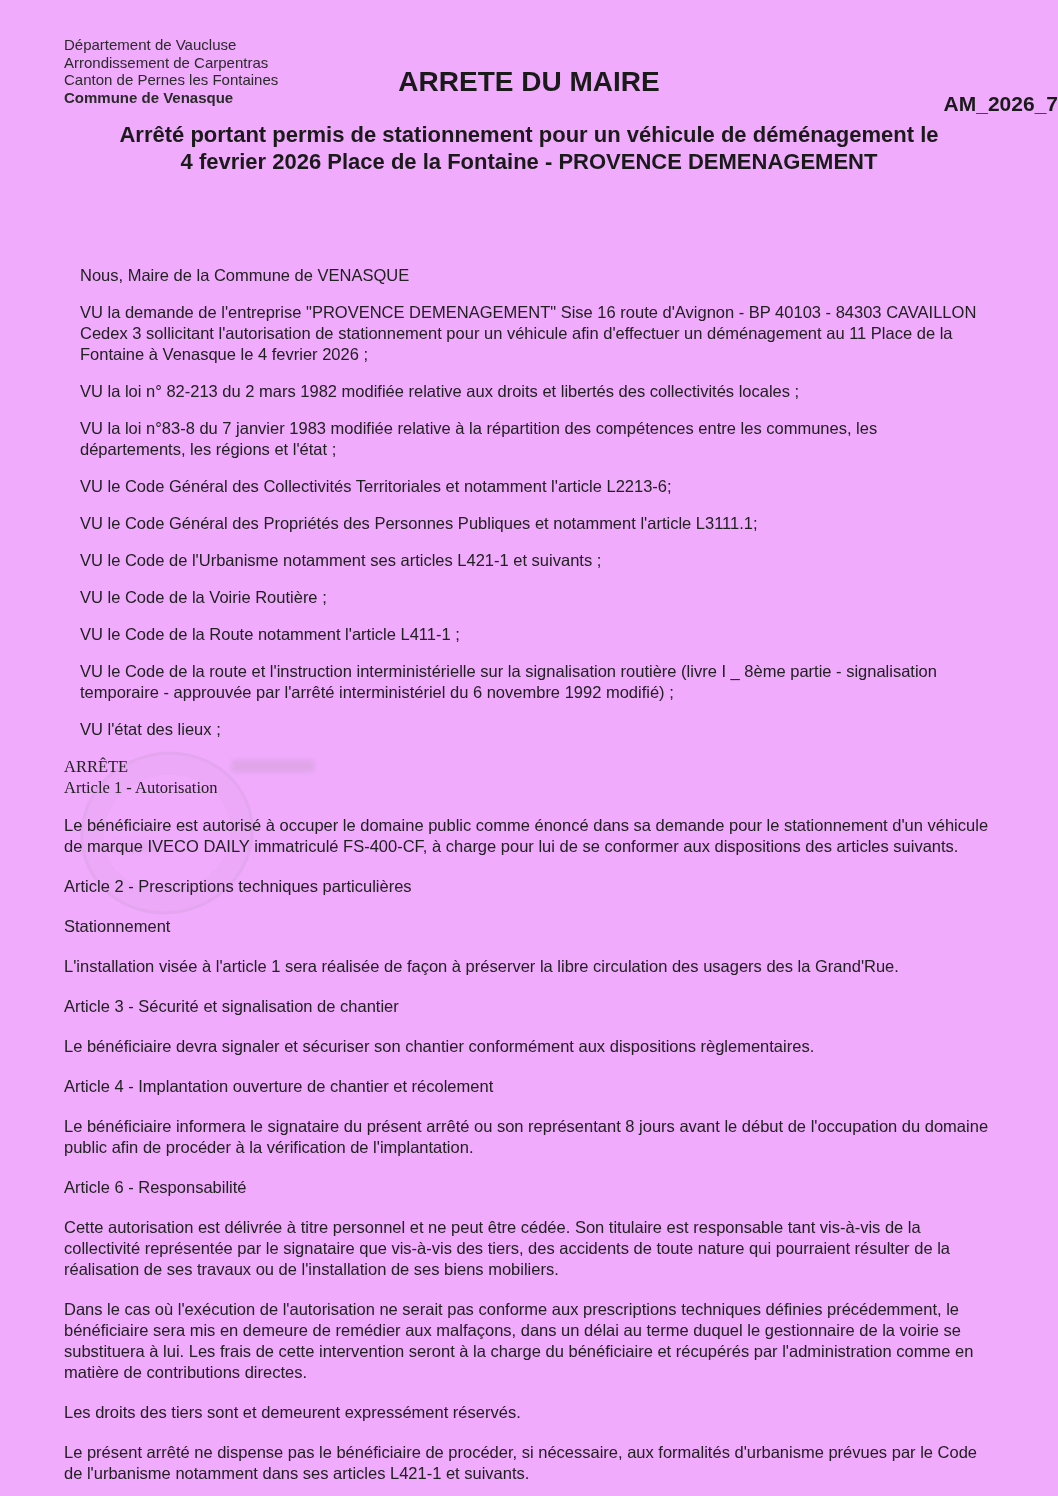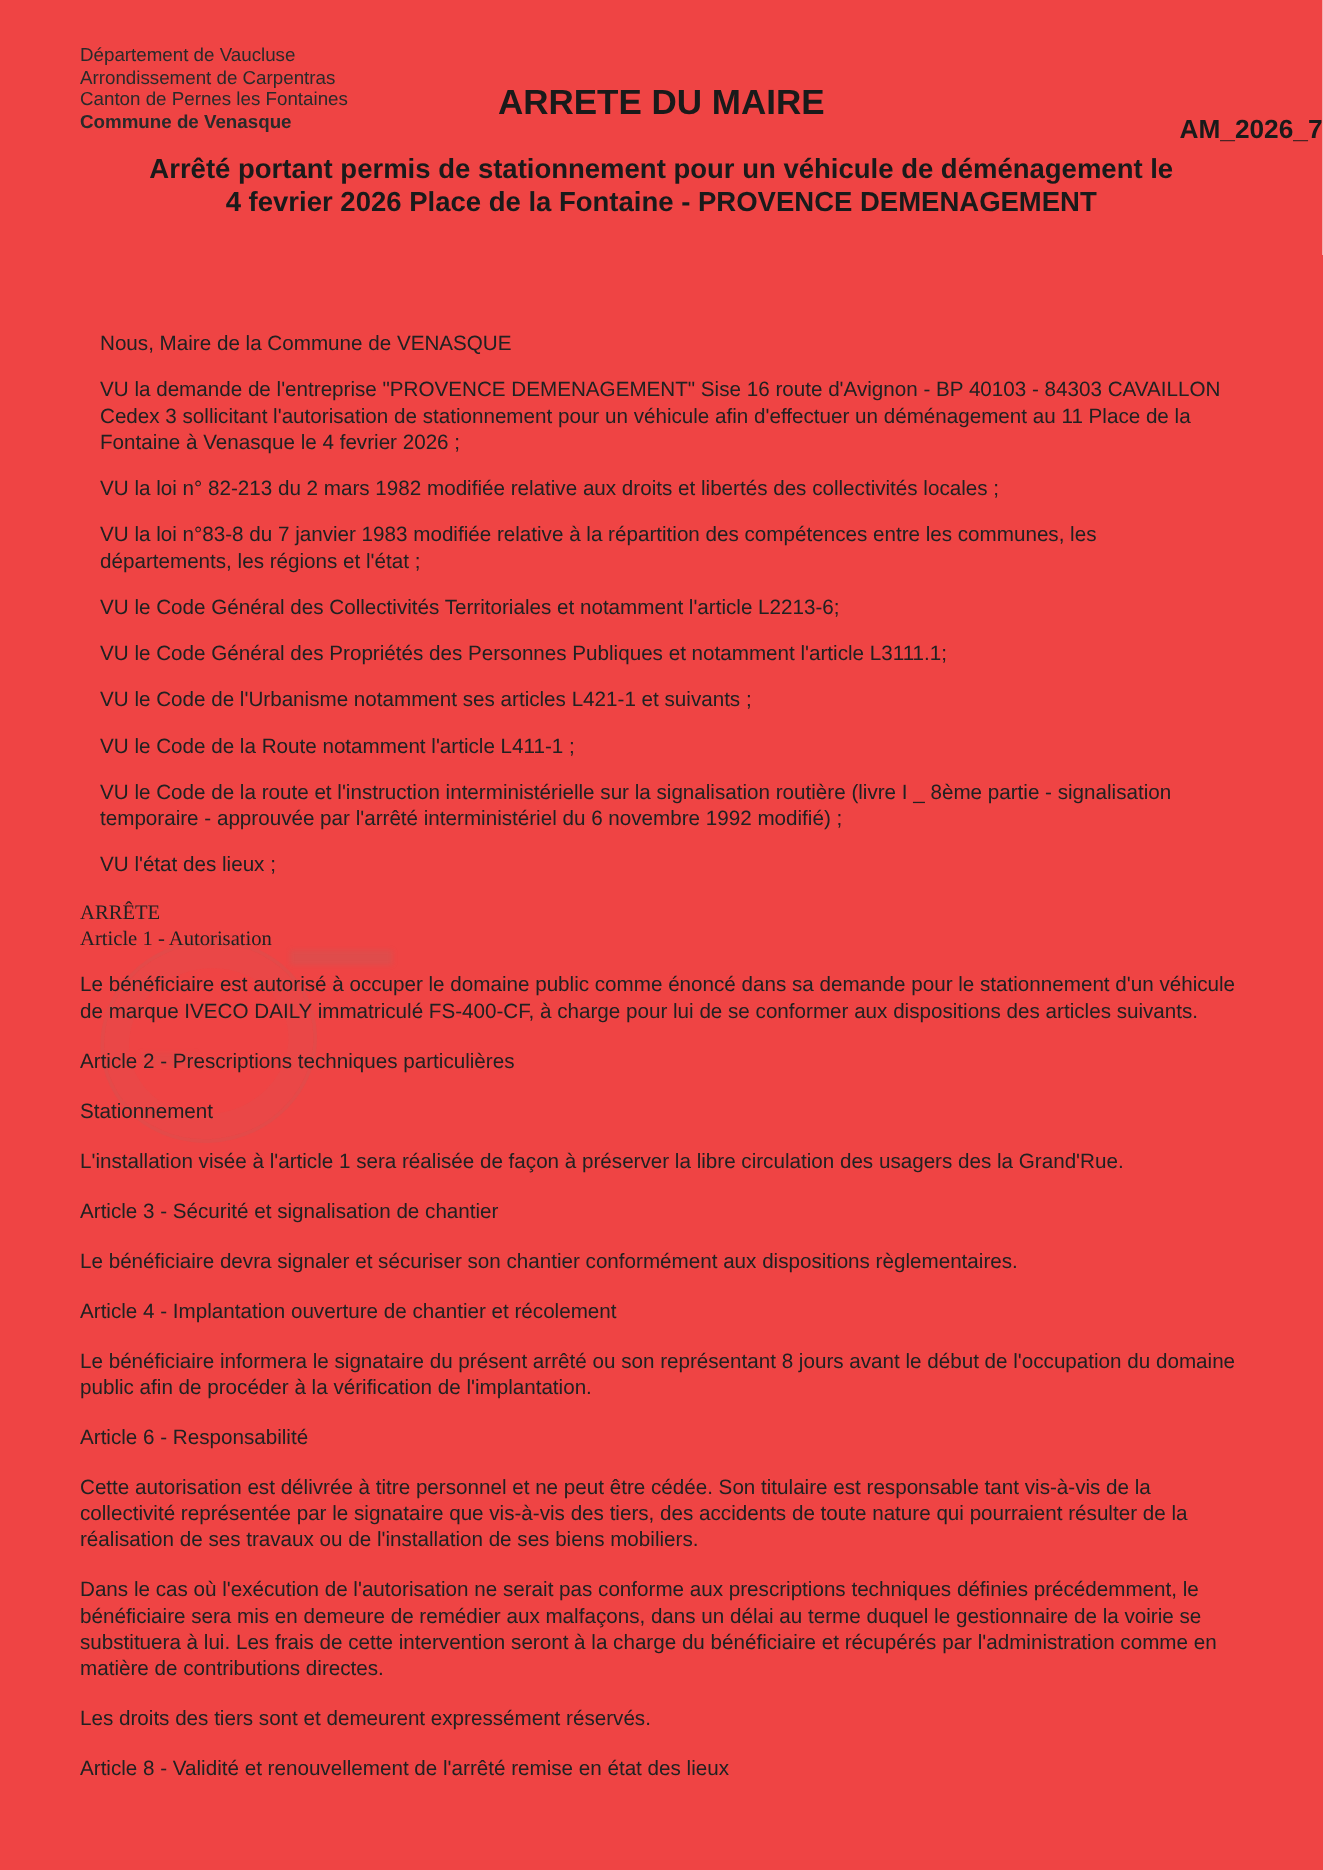--- a/index.html
+++ b/index.html
@@ -1,20 +1,20 @@
 <!DOCTYPE html>
 <html><head>
 <meta charset="utf-8">
 <style>
   html, body { margin: 0; padding: 0; background: #ffffff; }
   .page {
     position: relative;
     width: 1058px;
     height: 1496px;
-    background: #ef4444;
+    background: #f0abfc;
     overflow: hidden;
     font-family: "Liberation Sans", sans-serif;
     color: #1e1e1e;
   }
 
   
   .sender {
     position: absolute;
     left: 64px;
     top: 36px;
@@ -129,20 +129,21 @@
   <div class="doc-body">
 
     <div class="preamble">
       <div class="clause">Nous, Maire de la Commune de VENASQUE</div>
       <div class="clause">VU la demande de l'entreprise "PROVENCE DEMENAGEMENT" Sise 16 route d'Avignon - BP 40103 - 84303 CAVAILLON Cedex 3 sollicitant l'autorisation de stationnement pour un véhicule afin d'effectuer un déménagement au 11 Place de la Fontaine à Venasque le 4 fevrier 2026 ;</div>
       <div class="clause">VU la loi n° 82-213 du 2 mars 1982  modifiée  relative aux droits et libertés des collectivités locales ;</div>
       <div class="clause">VU la loi n°83-8 du 7 janvier 1983 modifiée relative à la répartition des compétences entre les communes, les départements, les régions et l'état ;</div>
       <div class="clause">VU le Code Général des Collectivités Territoriales et notamment l'article L2213-6;</div>
       <div class="clause">VU le Code Général des Propriétés des Personnes Publiques et notamment l'article L3111.1;</div>
       <div class="clause">VU le Code de l'Urbanisme notamment ses articles L421-1 et suivants ;</div>
+      <div class="clause">VU le Code de la Voirie Routière ;</div>
       <div class="clause">VU le Code de la Route notamment l'article L411-1 ;</div>
       <div class="clause">VU le Code de la route et l'instruction interministérielle sur la signalisation routière (livre I _ 8ème partie - signalisation temporaire - approuvée par l'arrêté interministériel du 6 novembre 1992 modifié) ;</div>
       <div class="clause">VU l'état des lieux ;</div>
     </div>
 
     <div class="decree-block">
       <div>ARRÊTE</div>
       <div>Article 1 - Autorisation</div>
     </div>
 
@@ -156,17 +157,18 @@
     <p class="par">Le bénéficiaire devra signaler et sécuriser son chantier conformément aux dispositions règlementaires.</p>
 
     <p class="par">Article 4 - Implantation ouverture de chantier et récolement</p>
     <p class="par">Le bénéficiaire informera le signataire du présent arrêté ou son représentant 8 jours avant le début de l'occupation du domaine public afin de procéder à la vérification de l'implantation.</p>
 
     <p class="par">Article 6 - Responsabilité</p>
     <p class="par">Cette autorisation est délivrée à titre personnel et ne peut être cédée. Son titulaire est responsable tant vis-à-vis de la collectivité représentée par le signataire que vis-à-vis des tiers, des accidents de toute nature qui pourraient résulter de la réalisation de ses travaux ou de l'installation de ses biens mobiliers.</p>
     <p class="par">Dans le cas où l'exécution de l'autorisation ne serait pas conforme aux prescriptions techniques définies précédemment, le bénéficiaire sera mis en demeure de remédier aux malfaçons, dans un délai au terme duquel le gestionnaire de la voirie se substituera à lui. Les frais de cette intervention seront à la charge du bénéficiaire et récupérés par l'administration comme en matière de contributions directes.</p>
     <p class="par">Les droits des tiers sont et demeurent expressément réservés.</p>
 
+    <p class="par">Le présent arrêté ne dispense pas le bénéficiaire de procéder, si nécessaire, aux formalités d'urbanisme prévues par le Code de l'urbanisme notamment dans ses articles L421-1 et suivants.</p>
 
     <p class="par">Article 8 - Validité et renouvellement de l'arrêté remise en état des lieux</p>
 
   </div>
 </div>
 
 </body></html>

